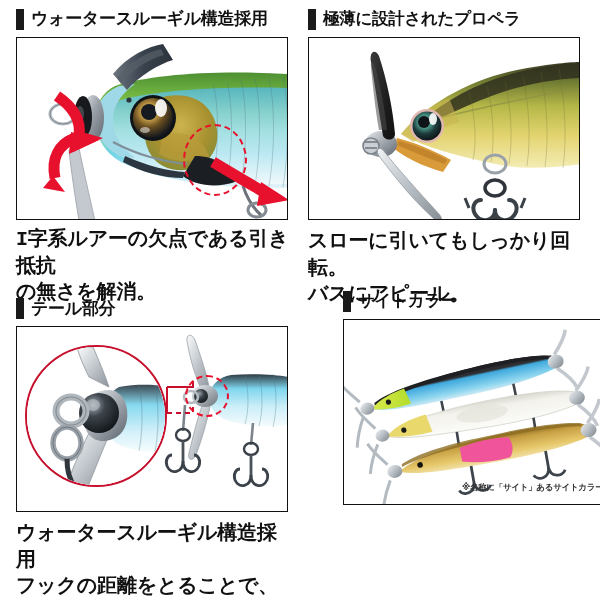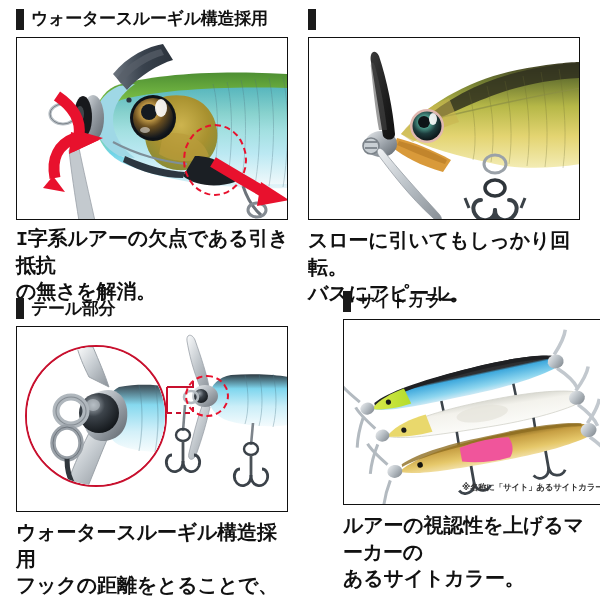--- a/index.html
+++ b/index.html
@@ -169,20 +169,21 @@
         <div class="dashcircle" style="left:166px; top:86px; width:64px; height:72px;"></div>
       </div>
     </div>
     <div class="cap">I字系ルアーの欠点である引き抵抗
 の無さを解消。</div>
   </div>
 
   <div class="panel p2">
     <div class="head">
       <div class="bar"></div>
+      <div class="htxt">極薄に設計されたプロペラ</div>
     </div>
     <div class="frame">
       <div class="stage">
         <svg viewBox="0 0 272 183" width="272" height="183">
           <defs>
             <linearGradient id="g2body" x1="0" y1="0" x2="0" y2="1">
               <stop offset="0%" stop-color="#3b3a24"></stop>
               <stop offset="18%" stop-color="#6f7a32"></stop>
               <stop offset="42%" stop-color="#b6b848"></stop>
               <stop offset="70%" stop-color="#e3d471"></stop>
@@ -484,17 +485,15 @@
             <g stroke="#3d444b" stroke-width="2.8" fill="none">
               <path d="M126 72 L126 88 M126 88 C126 99 114 101 110 94 M126 88 C126 99 138 101 142 94"></path>
               <path d="M202 70 L202 86 M202 86 C202 97 190 99 186 92 M202 86 C202 97 214 99 218 92"></path>
             </g>
           </g>
         </svg>
 
         <div class="note" style="left:118px; top:162px;">※名称に「サイト」あるサイトカラー</div>
       </div>
     </div>
-    <div class="cap">ルアーの視認性を上げるマーカーの
-あるサイトカラー。</div>
   </div>
 
 </div>
 
 </body></html>

